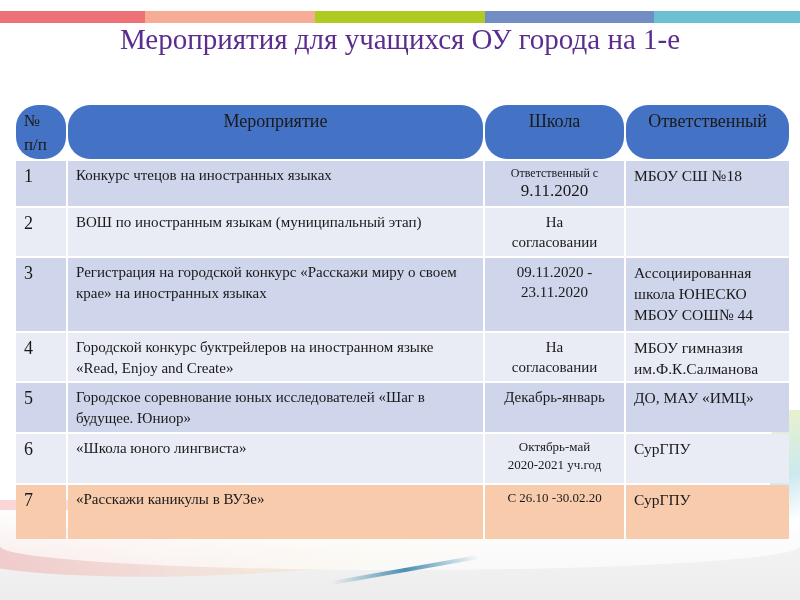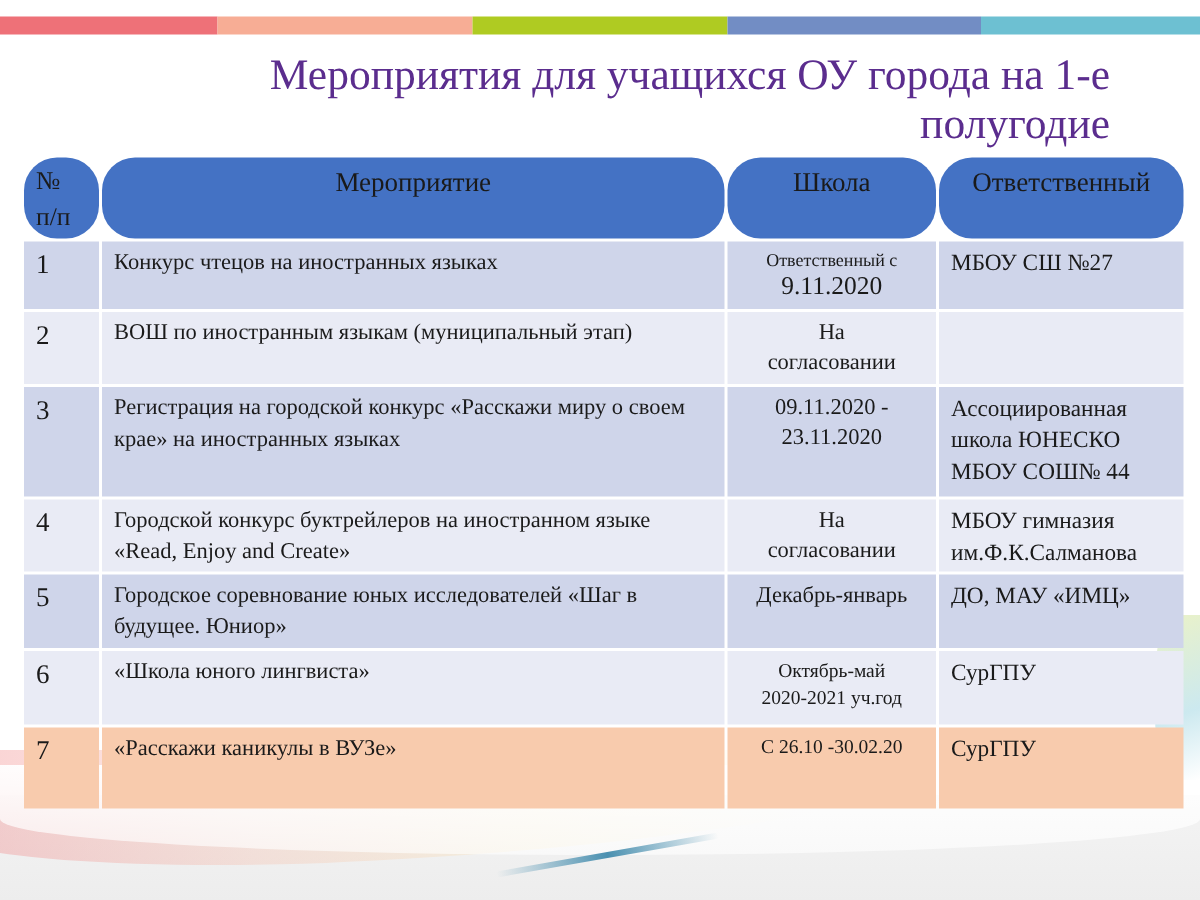--- a/index.html
+++ b/index.html
@@ -65,23 +65,23 @@
       position: absolute;
       right: 0; top: 410px;
       width: 30px; height: 110px;
       background: linear-gradient(160deg, rgba(175,203,34,0.25), rgba(109,192,210,0.35) 60%, rgba(255,255,255,0));
       border-radius: 40% 0 0 40%;
     }
 
     .title {
       position: absolute;
       left: 60px;
-      top: 34px;
+      top: 23px;
       width: 680px;
-      text-align: right;
+      text-align: center;
       color: #5b2d8e;
       font-size: 29px;
       line-height: 33px;
       font-family: "Liberation Serif", "DejaVu Serif", serif;
     }
 
     table.events {
       position: absolute;
       left: 16px;
       top: 105px;
@@ -137,21 +137,20 @@
 <div class="bottom-deco">
   <div class="grey"></div>
   <div class="swoosh-warm"></div>
   <div class="white-band"></div>
   <div class="streak"></div>
 </div>
 <div class="side-deco"></div>
 
 <div class="title">
   <div>Мероприятия для учащихся ОУ города на 1-е</div>
-  <div>полугодие</div>
 </div>
 
 <table class="events">
   <colgroup>
     <col style="width:50px">
     <col style="width:415px">
     <col style="width:139px">
     <col style="width:163px">
   </colgroup>
   <thead>
@@ -163,21 +162,21 @@
     </tr>
   </thead>
   <tbody>
     <tr class="odd" style="height:45px">
       <td class="num">1</td>
       <td class="event">Конкурс чтецов на иностранных языках</td>
       <td class="date">
         <span class="small">Ответственный с</span>
         <span class="reg" style="font-size:17px;line-height:20px">9.11.2020</span>
       </td>
-      <td class="owner">МБОУ СШ №27</td>
+      <td class="owner">МБОУ СШ №18</td>
     </tr>
     <tr class="even" style="height:48px">
       <td class="num">2</td>
       <td class="event">ВОШ по иностранным языкам (муниципальный этап)</td>
       <td class="date">
         <span class="reg">На</span>
         <span class="reg">согласовании</span>
       </td>
       <td class="owner"></td>
     </tr>

